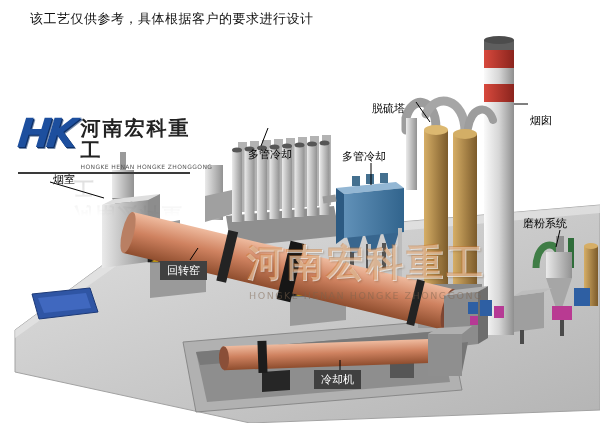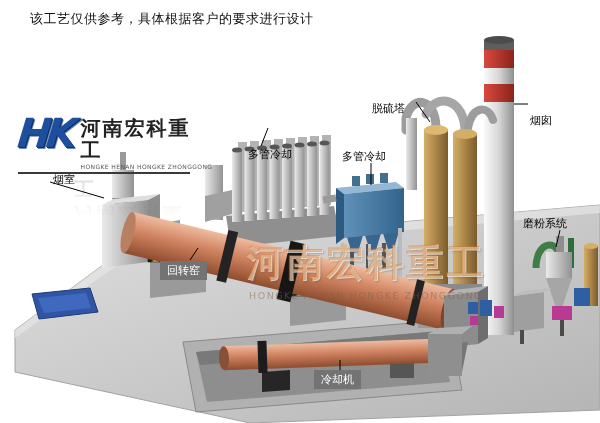--- a/index.html
+++ b/index.html
@@ -34,21 +34,21 @@
   .watermark{position:absolute;left:228px;top:238px;width:276px;text-align:center;pointer-events:none;}
   .wm-cn{
     font-size:37px;font-weight:bold;letter-spacing:3px;color:rgba(202,118,48,.42);
     text-shadow:1px 1px 0 rgba(255,255,255,.65),2px 2px 2px rgba(90,60,30,.28);
     white-space:nowrap;
   }
   .wm-en{font-size:9.5px;letter-spacing:1.5px;color:rgba(125,100,78,.5);margin-top:2px;white-space:nowrap;}
   
   .lbl{position:absolute;font-size:11px;color:#000;white-space:nowrap;}
   .lbl-dark{
-    position:absolute;font-size:11px;color:#fff;background:#737373;padding:2px 7px;
+    position:absolute;font-size:11px;color:#fff;background:#404040;padding:2px 7px;
     white-space:nowrap;
   }
   #lbl-smoke{left:12px;top:172px;margin-left:41px;}
   #lbl-cooler{left:248px;top:113px;margin-top:34px;}
   #lbl-pulse{left:342px;top:149px;}
   #lbl-desulf{left:372px;top:89px;margin-top:12px;}
   #lbl-chimney{left:530px;top:113px;}
   #lbl-grind{left:523px;top:216px;}
   #lbl-kiln{left:160px;top:261px;}
   #lbl-coolmach{left:314px;top:370px;text-align:right;}

